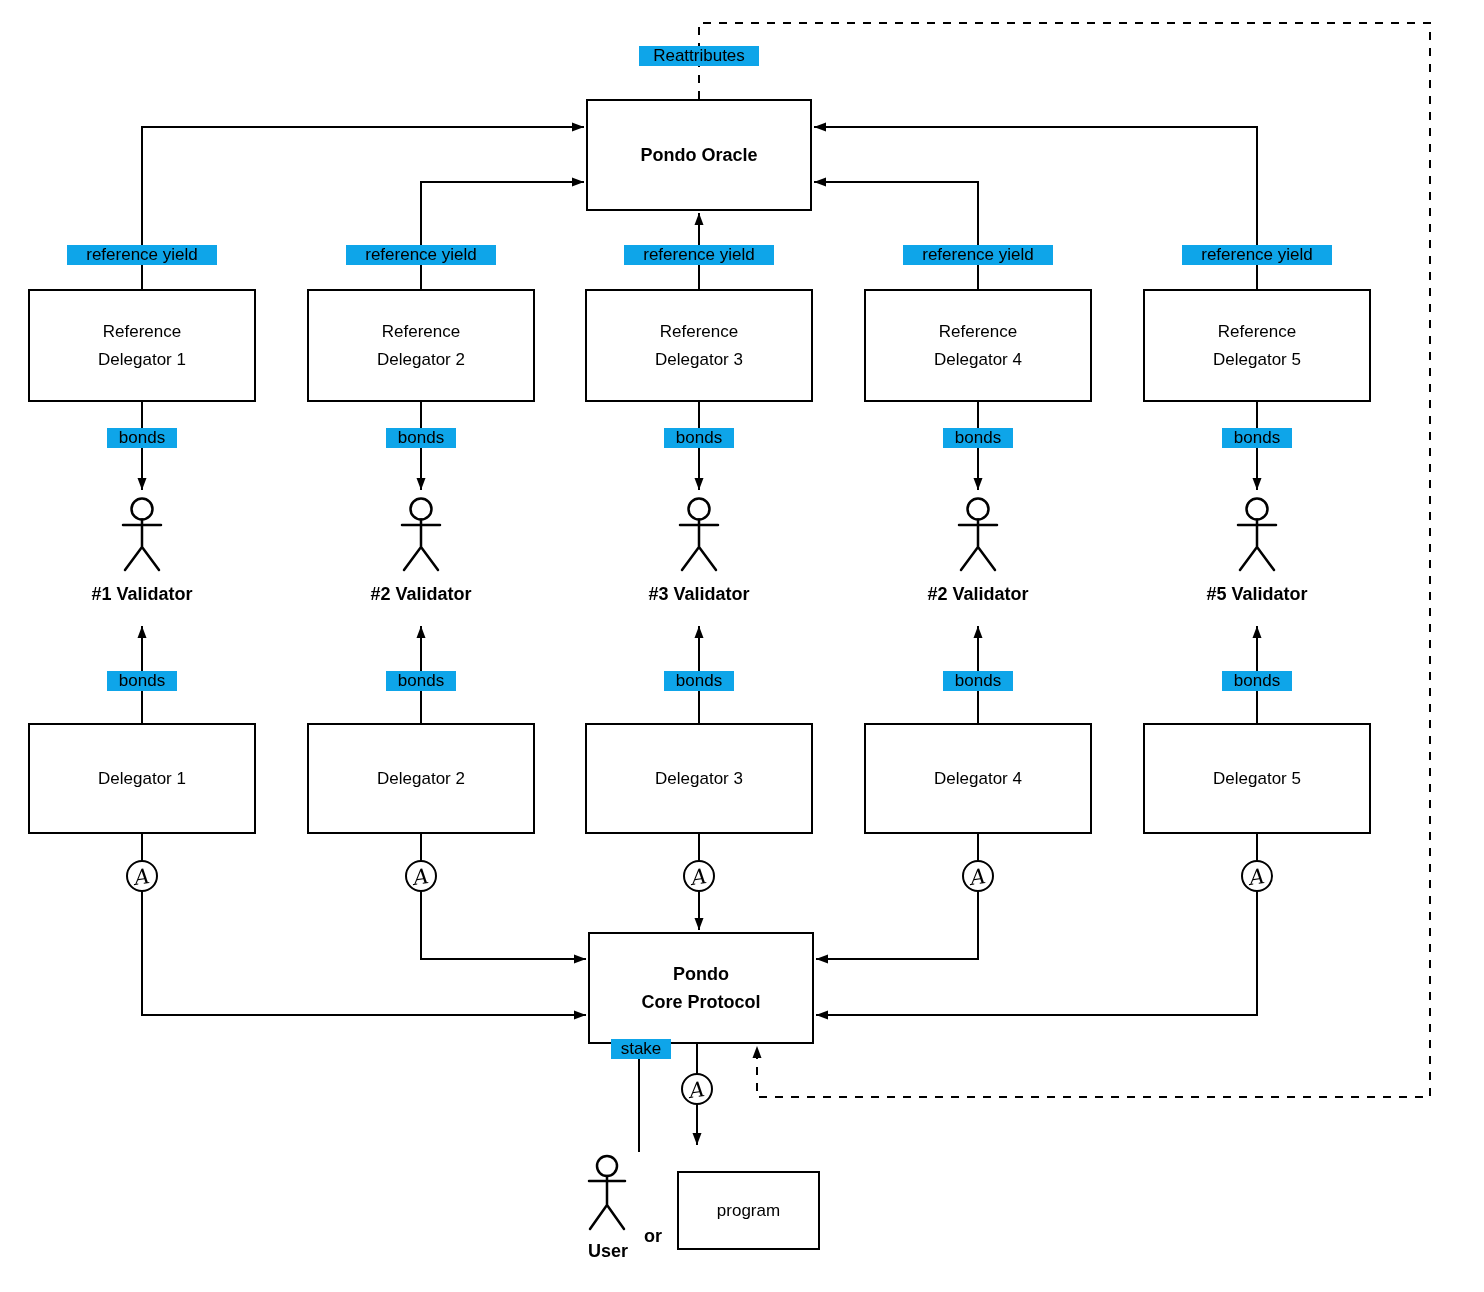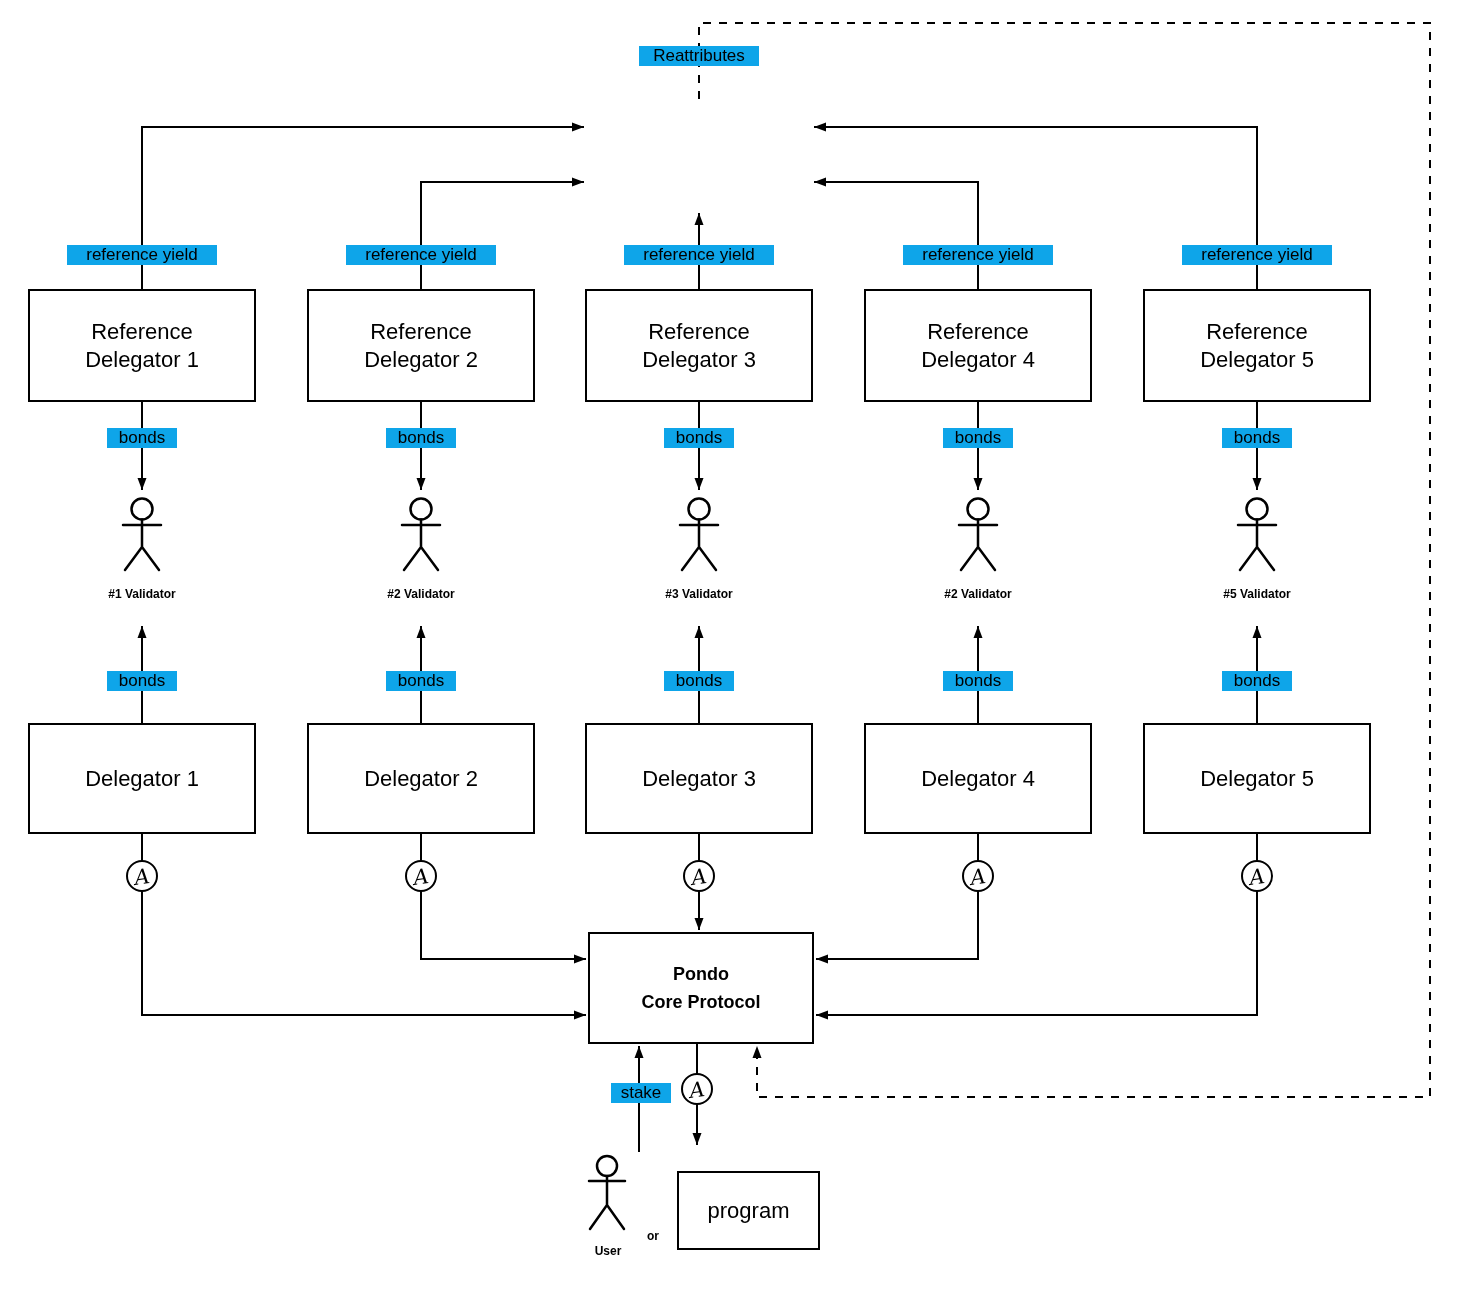--- a/index.html
+++ b/index.html
@@ -16,33 +16,33 @@
   .box {
     position: absolute;
     box-sizing: border-box;
     border: 2px solid #000000;
     background: #ffffff;
     display: flex;
     flex-direction: column;
     align-items: center;
     justify-content: center;
     text-align: center;
-    font-size: 22px;
+    font-size: 17px;
     line-height: 28px;
   }
   .box.bold { font-weight: bold; font-size: 18px; }
   .lbl {
     position: absolute;
     text-align: center;
     font-size: 17px;
     line-height: 20px;
     background: #0ea5e9;
     white-space: nowrap;
   }
-  .lbl.bold { font-weight: bold; font-size: 12px; }
+  .lbl.bold { font-weight: bold; font-size: 18px; }
   .lbl.nobg { background: transparent; }
 </style>
 </head>
 <body>
 
 <div id="canvas">
 
   <svg id="wires" width="1484" height="1292" viewBox="0 0 1484 1292">
     <defs>
       <marker id="arr" markerUnits="userSpaceOnUse" markerWidth="14" markerHeight="11" refX="12.5" refY="5" orient="auto">
@@ -131,20 +131,23 @@
         <circle cx="1257" cy="876" r="15" fill="#ffffff" stroke="#000000" stroke-width="2"></circle>
         <text x="1257" y="884" transform="rotate(-8 1257 876)">A</text>
       </g>
       <g>
         <circle cx="697" cy="1089" r="15" fill="#ffffff" stroke="#000000" stroke-width="2"></circle>
         <text x="697" y="1097" transform="rotate(-8 697 1089)">A</text>
       </g>
     </g>
   </svg>
 
+  <div class="box bold" style="left:586px; top:99px; width:226px; height:112px;">
+    <span>Pondo Oracle</span>
+  </div>
 
   <div class="box" style="left:28px; top:289px; width:228px; height:113px;">
     <span>Reference</span>
     <span>Delegator 1</span>
   </div>
   <div class="box" style="left:307px; top:289px; width:228px; height:113px;">
     <span>Reference</span>
     <span>Delegator 2</span>
   </div>
   <div class="box" style="left:585px; top:289px; width:228px; height:113px;">
@@ -204,19 +207,19 @@
   <div class="lbl bold nobg" style="left:619px;  top:584px; width:160px;">#3 Validator</div>
   <div class="lbl bold nobg" style="left:898px;  top:584px; width:160px;">#2 Validator</div>
   <div class="lbl bold nobg" style="left:1177px; top:584px; width:160px;">#5 Validator</div>
 
   <div class="lbl" style="left:107px;  top:671px; width:70px;">bonds</div>
   <div class="lbl" style="left:386px;  top:671px; width:70px;">bonds</div>
   <div class="lbl" style="left:664px;  top:671px; width:70px;">bonds</div>
   <div class="lbl" style="left:943px;  top:671px; width:70px;">bonds</div>
   <div class="lbl" style="left:1222px; top:671px; width:70px;">bonds</div>
 
-  <div class="lbl" style="left:611px; top:1083px; width:60px;">stake</div>
+  <div class="lbl" style="left:611px; top:1039px; width:60px;">stake</div>
 
   <div class="lbl bold nobg" style="left:633px; top:1198px; width:40px;margin-top:28px;">or</div>
 
   <div class="lbl bold nobg" style="left:558px; top:1241px; width:100px;">User</div>
 
 </div>
 
 </body></html>

